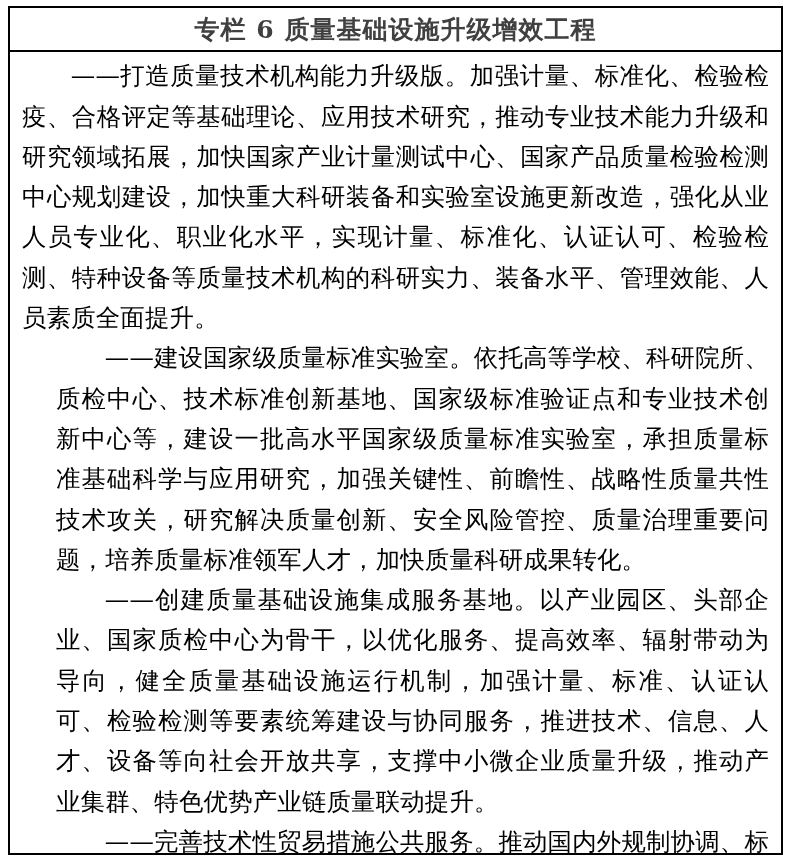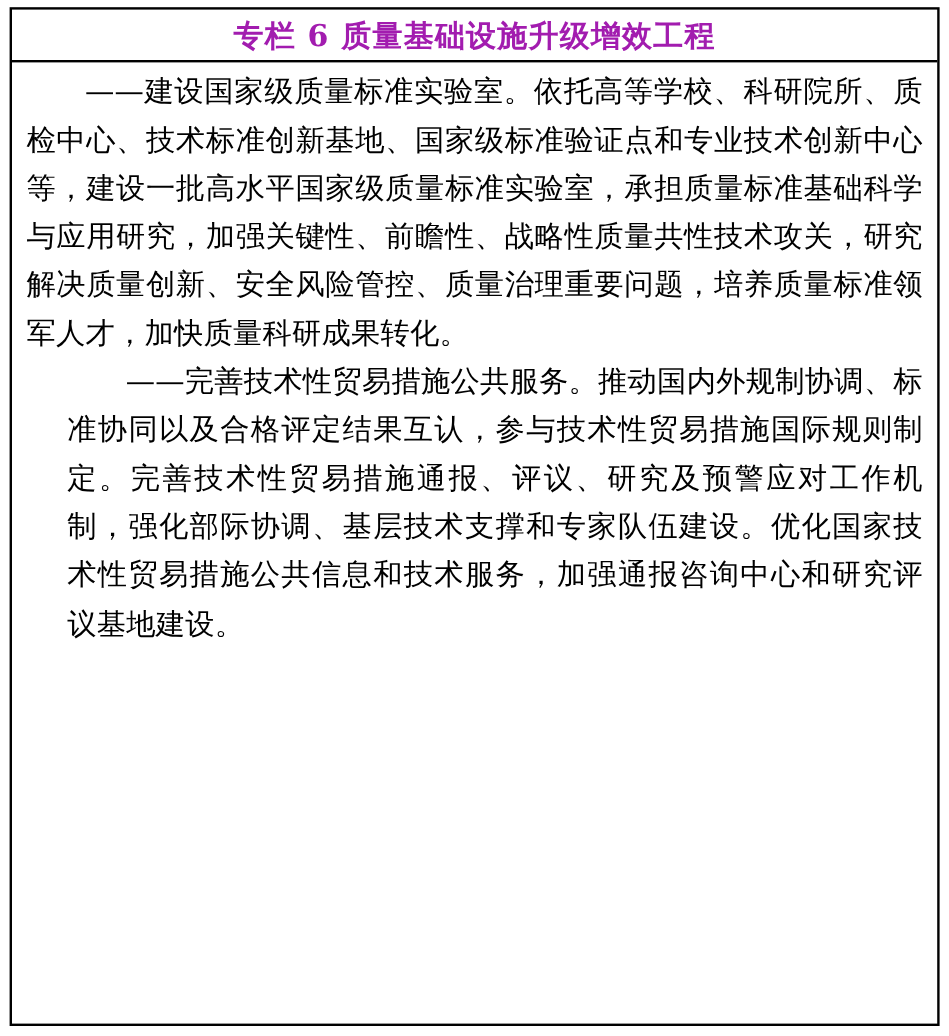--- a/index.html
+++ b/index.html
@@ -26,21 +26,21 @@
     box-sizing: border-box;
     background: #ffffff;
   }
   .box-title {
     text-align: center;
     font-size: 25px;
     font-weight: bold;
     letter-spacing: 1px;
     padding: 6px 0 5px 0;
     line-height: 1.25;
-    color: #a21caf;
+    color: #404040;
     font-family: "DejaVu Serif", "Liberation Serif", serif;
   }
   .title-sep {
     height: 2px;
     background: #000000;
     width: 100%;
   }
   .body-area {
     padding: 4px 12px 0 12px;
   }
@@ -61,17 +61,19 @@
   }
 </style>
 </head>
 <body>
 
 <div class="page">
   <div class="doc-box">
     <div class="box-title">专栏 6   质量基础设施升级增效工程</div>
     <div class="title-sep"></div>
     <div class="body-area">
+      <p class="para">——打造质量技术机构能力升级版。加强计量、标准化、检验检疫、合格评定等基础理论、应用技术研究，推动专业技术能力升级和研究领域拓展，加快国家产业计量测试中心、国家产品质量检验检测中心规划建设，加快重大科研装备和实验室设施更新改造，强化从业人员专业化、职业化水平，实现计量、标准化、认证认可、检验检测、特种设备等质量技术机构的科研实力、装备水平、管理效能、人员素质全面提升。</p>
       <p class="para">——建设国家级质量标准实验室。依托高等学校、科研院所、质检中心、技术标准创新基地、国家级标准验证点和专业技术创新中心等，建设一批高水平国家级质量标准实验室，承担质量标准基础科学与应用研究，加强关键性、前瞻性、战略性质量共性技术攻关，研究解决质量创新、安全风险管控、质量治理重要问题，培养质量标准领军人才，加快质量科研成果转化。</p>
+      <p class="para">——创建质量基础设施集成服务基地。以产业园区、头部企业、国家质检中心为骨干，以优化服务、提高效率、辐射带动为导向，健全质量基础设施运行机制，加强计量、标准、认证认可、检验检测等要素统筹建设与协同服务，推进技术、信息、人才、设备等向社会开放共享，支撑中小微企业质量升级，推动产业集群、特色优势产业链质量联动提升。</p>
       <p class="para">——完善技术性贸易措施公共服务。推动国内外规制协调、标准协同以及合格评定结果互认，参与技术性贸易措施国际规则制定。完善技术性贸易措施通报、评议、研究及预警应对工作机制，强化部际协调、基层技术支撑和专家队伍建设。优化国家技术性贸易措施公共信息和技术服务，加强通报咨询中心和研究评议基地建设。</p>
     </div>
   </div>
 </div>
 
 </body></html>

